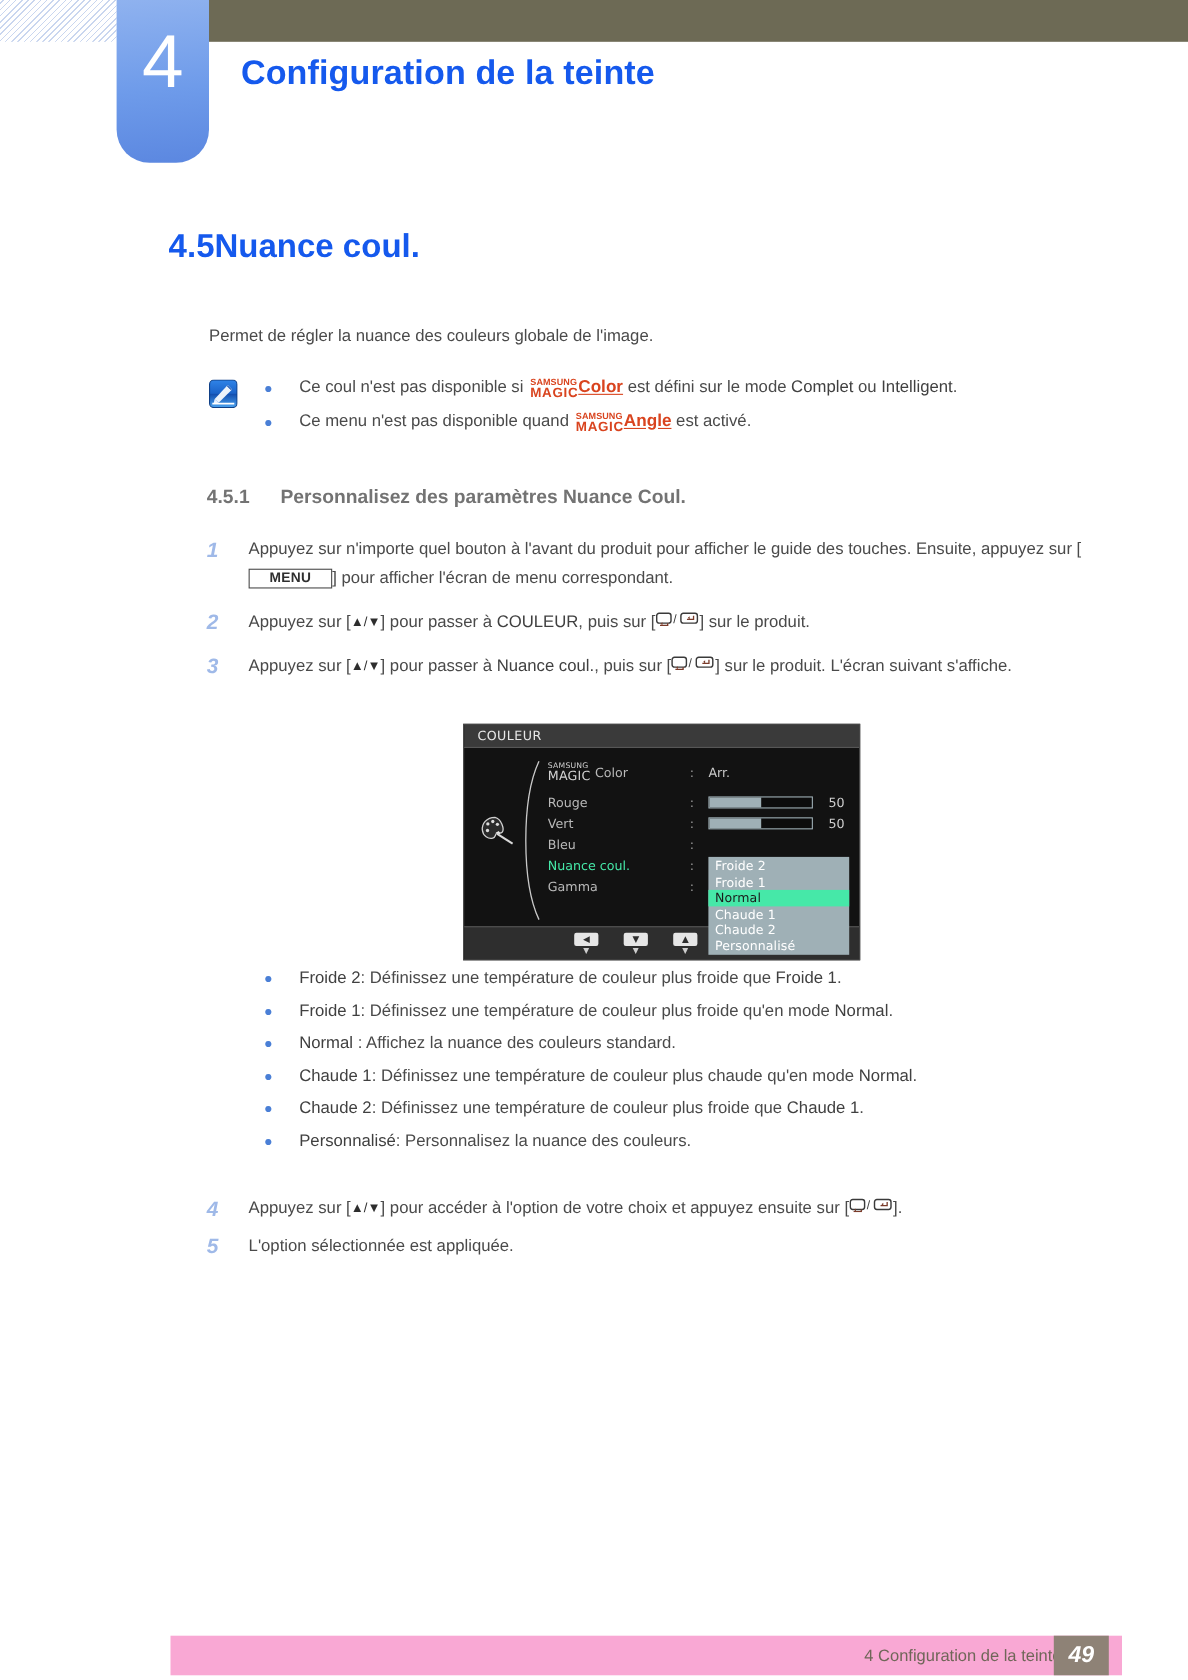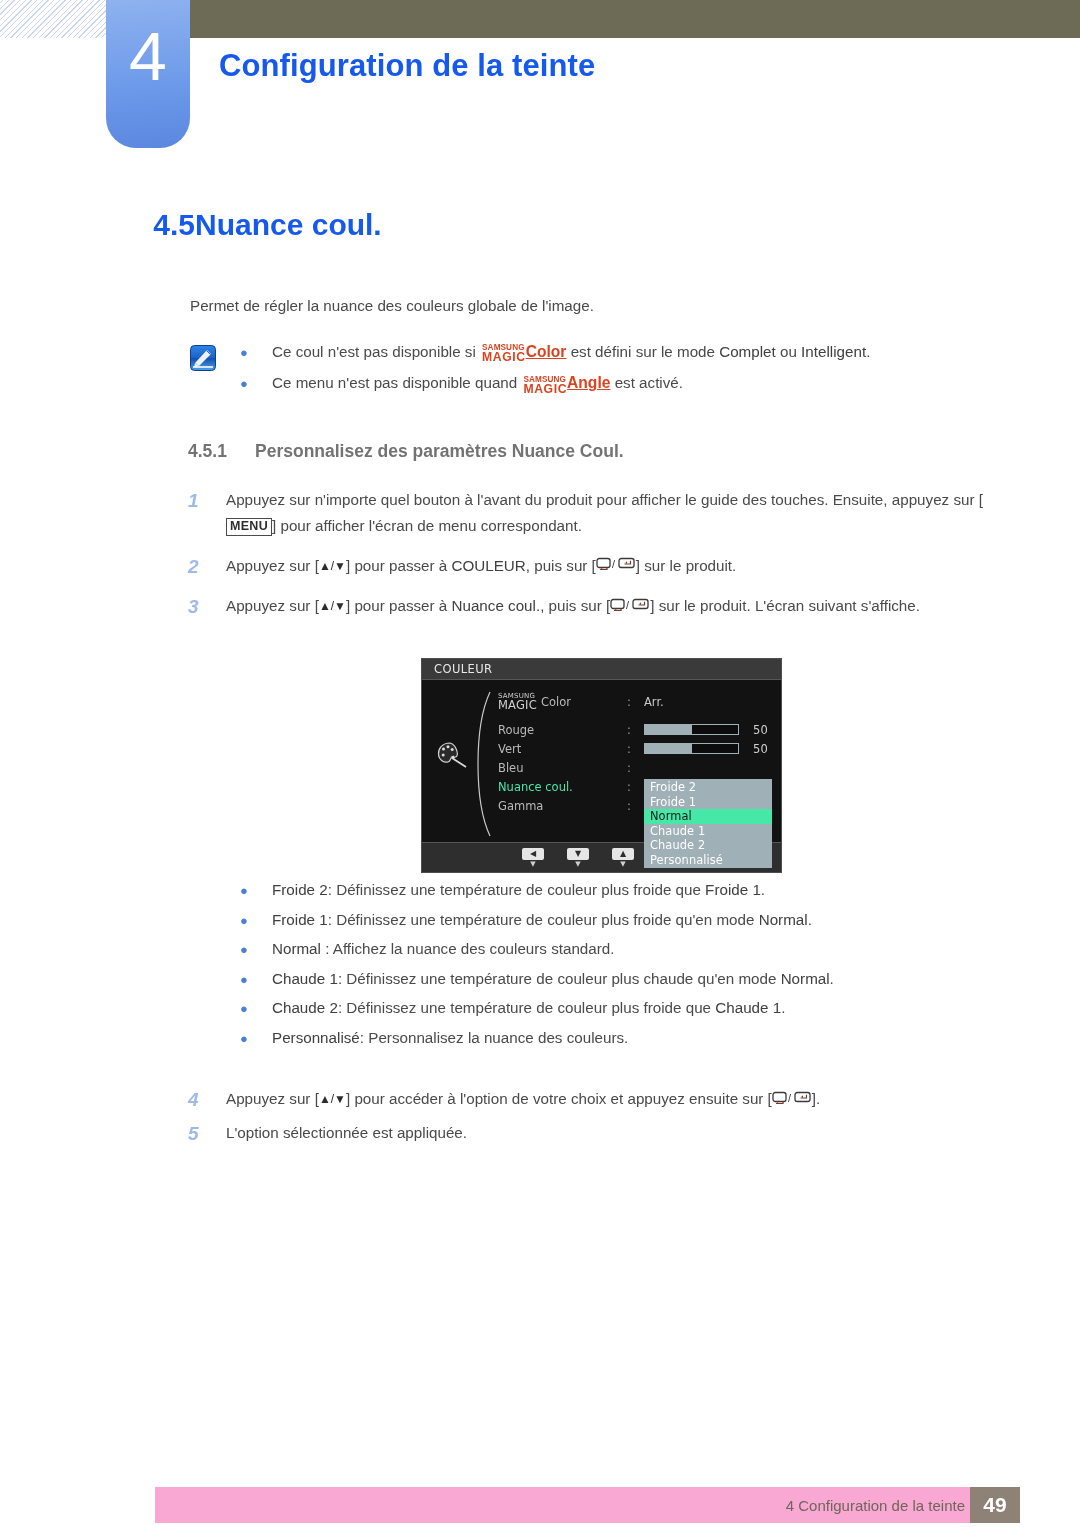--- a/index.html
+++ b/index.html
@@ -182,21 +182,21 @@
     line-height: 1.45;
   }
   .step .stxt { flex: 1; }
 
   .keycap {
     display: inline-block;
     font-size: 12.5px;
     font-weight: bold;
     letter-spacing: .3px;
     border: 1.6px solid #4a4a4a;
-    padding: 0px 3px;
+    padding: 0px 18px;
     line-height: 1.25;
     position: relative;
     top: -1px;
     color: #2f2f2f;
   }
   .arw {
     display: inline-block;
     font-size: 12px;
     letter-spacing: 0;
     color: #2d2d2d;
@@ -393,27 +393,28 @@
   .footer-txt {
     position: absolute;
     right: 55px; top: 0; bottom: 0;
     display: flex; align-items: center;
     color: #6f6658;
     font-size: 15px;
     white-space: nowrap;
   }
   .footer-page {
     position: absolute;
-    right: 0px; top: 0;
+    right: 12px; top: 0;
     width: 50px; height: 36px;
     background: #8e8276;
     display: flex; align-items: center; justify-content: center;
     color: #ffffff;
     font-size: 21px;
     font-weight: bold;
+    font-style: italic;
   }
 </style>
 </head>
 <body>
 
 <div class="hatch"></div>
 <div class="olive-bar"></div>
 <div class="chapter-tab">
   <div class="chapter-num">4</div>
 </div>

